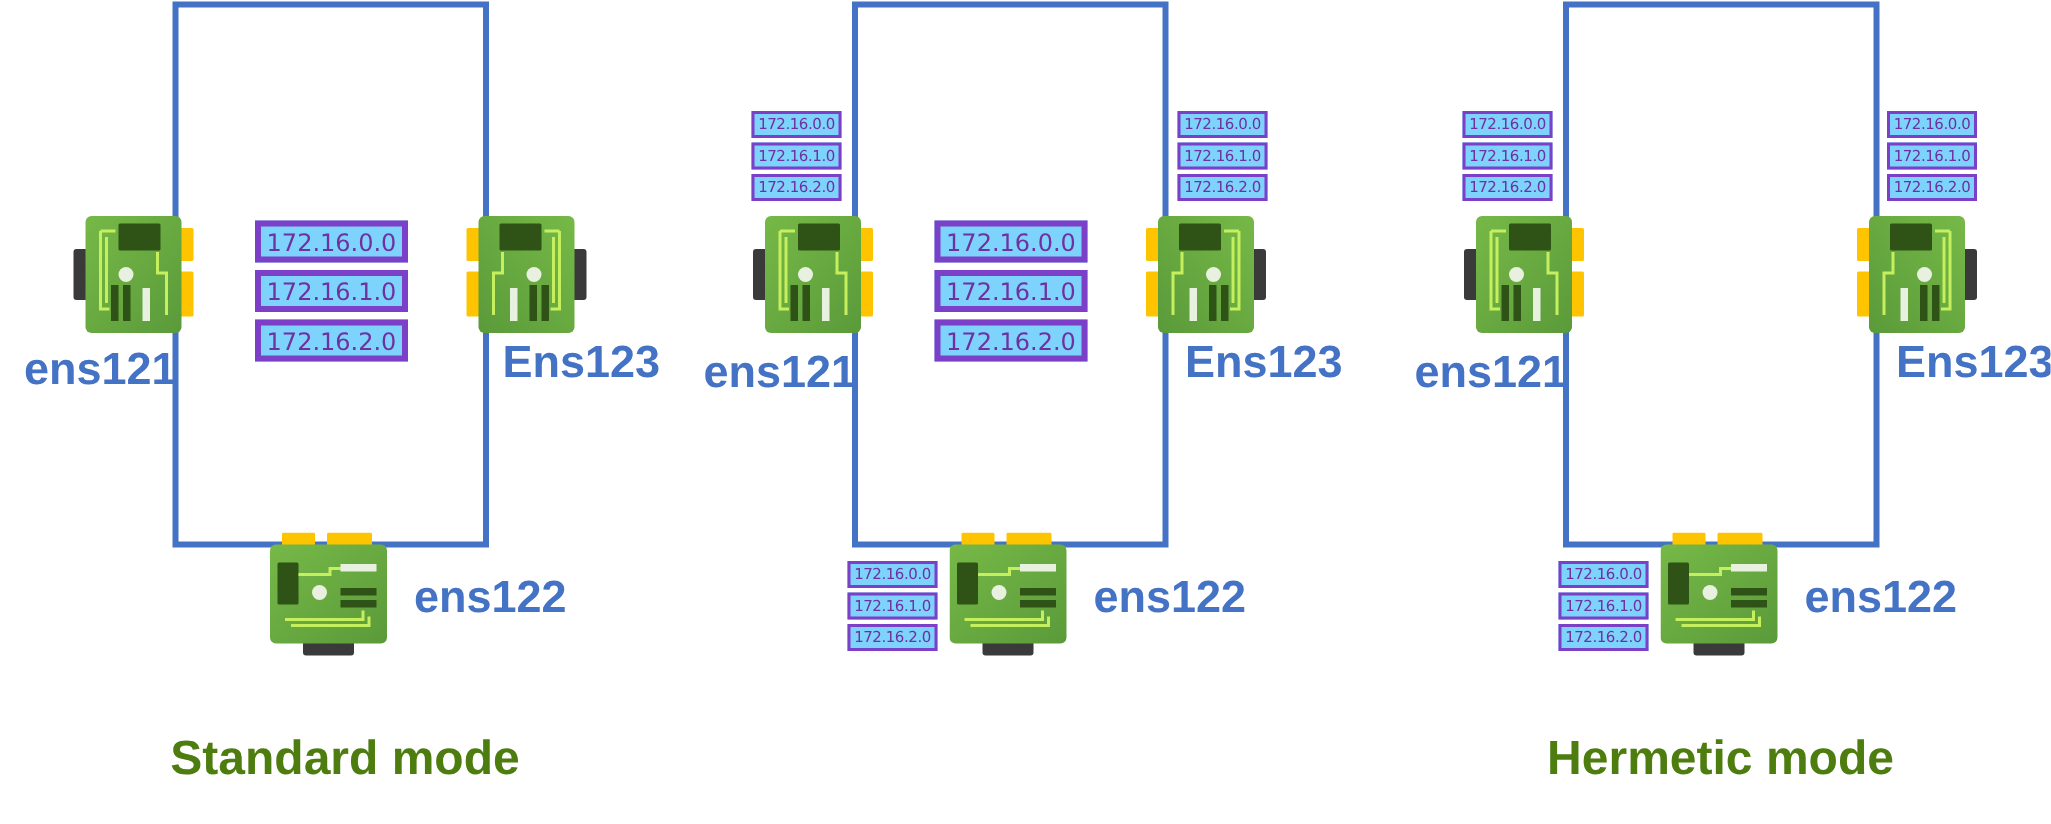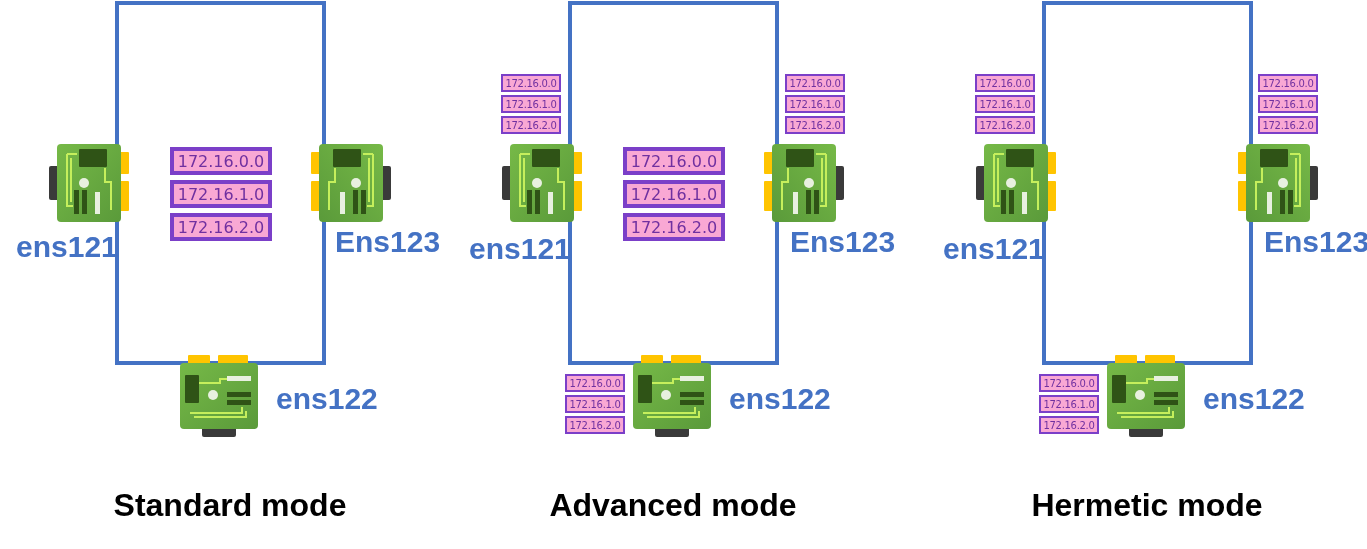--- a/index.html
+++ b/index.html
@@ -1,23 +1,23 @@
 <!DOCTYPE html>
 <html><head>
 <meta charset="utf-8">
 <style>
   html, body { margin: 0; padding: 0; background: #ffffff; }
   body { width: 1367px; height: 549px; position: relative; overflow: hidden;
          font-family: "Liberation Sans", "DejaVu Sans", sans-serif; }
   .panel { position: absolute; top: 0; width: 460px; height: 549px; }
   .ring { position: absolute; border: 4px solid #4472c4; box-sizing: border-box; background: transparent; }
   .label { position: absolute; color: #4472c4; font-weight: bold; font-size: 30px; line-height: 1; white-space: nowrap; }
-  .title { position: absolute; color: #000000; font-weight: bold; font-size: 32px; line-height: 1; white-space: nowrap; text-align: center; }
+  .title { position: absolute; color: #4d7c0f; font-weight: bold; font-size: 32px; line-height: 1; white-space: nowrap; text-align: center; }
   .iplist { position: absolute; display: flex; flex-direction: column; }
-  .ip { box-sizing: border-box; border: 3px solid #7030a0; border-color: #7b3fc8; color: #7030a0; background: #f9a8d4;
+  .ip { box-sizing: border-box; border: 3px solid #7030a0; border-color: #7b3fc8; color: #7030a0; background: #7dd3fc;
         font-family: "DejaVu Sans", sans-serif; display: flex; align-items: center; justify-content: center; }
   .iplist.big { gap: 5px; }
   .iplist.big .ip { width: 102px; height: 28px; font-size: 16px; border-width: 4px; }
   .iplist.small { gap: 3px; }
   .iplist.small .ip { width: 60px; height: 18px; font-size: 10px; border-width: 2px; letter-spacing: -0.3px; }
   .nic { position: absolute; }
 </style>
 </head>
 <body>
 
@@ -129,21 +129,20 @@
       <use href="#nic-vm"></use>
     </svg>
   <svg class="nic" style="left:180px; top:355px;" width="84" height="84">
       <use href="#nic-h"></use>
     </svg>
 
   <div class="label" style="left:16px; top:234px;">ens121</div>
   <div class="label" style="left:337px; top:227px;">Ens123</div>
   <div class="label" style="left:276px; top:384px;">ens122</div>
 
-  <div class="title" style="left:10px; width:420px; top:489px;">Advanced mode</div>
 </div>
 
 <div class="panel" style="left:927px">
   <div class="ring" style="left:115px; top:1px; width:211px; height:364px;"></div>
 
   <div class="iplist small" style="left:48px; top:74px;">
     <div class="ip">172.16.0.0</div>
     <div class="ip">172.16.1.0</div>
     <div class="ip">172.16.2.0</div>
   </div>

